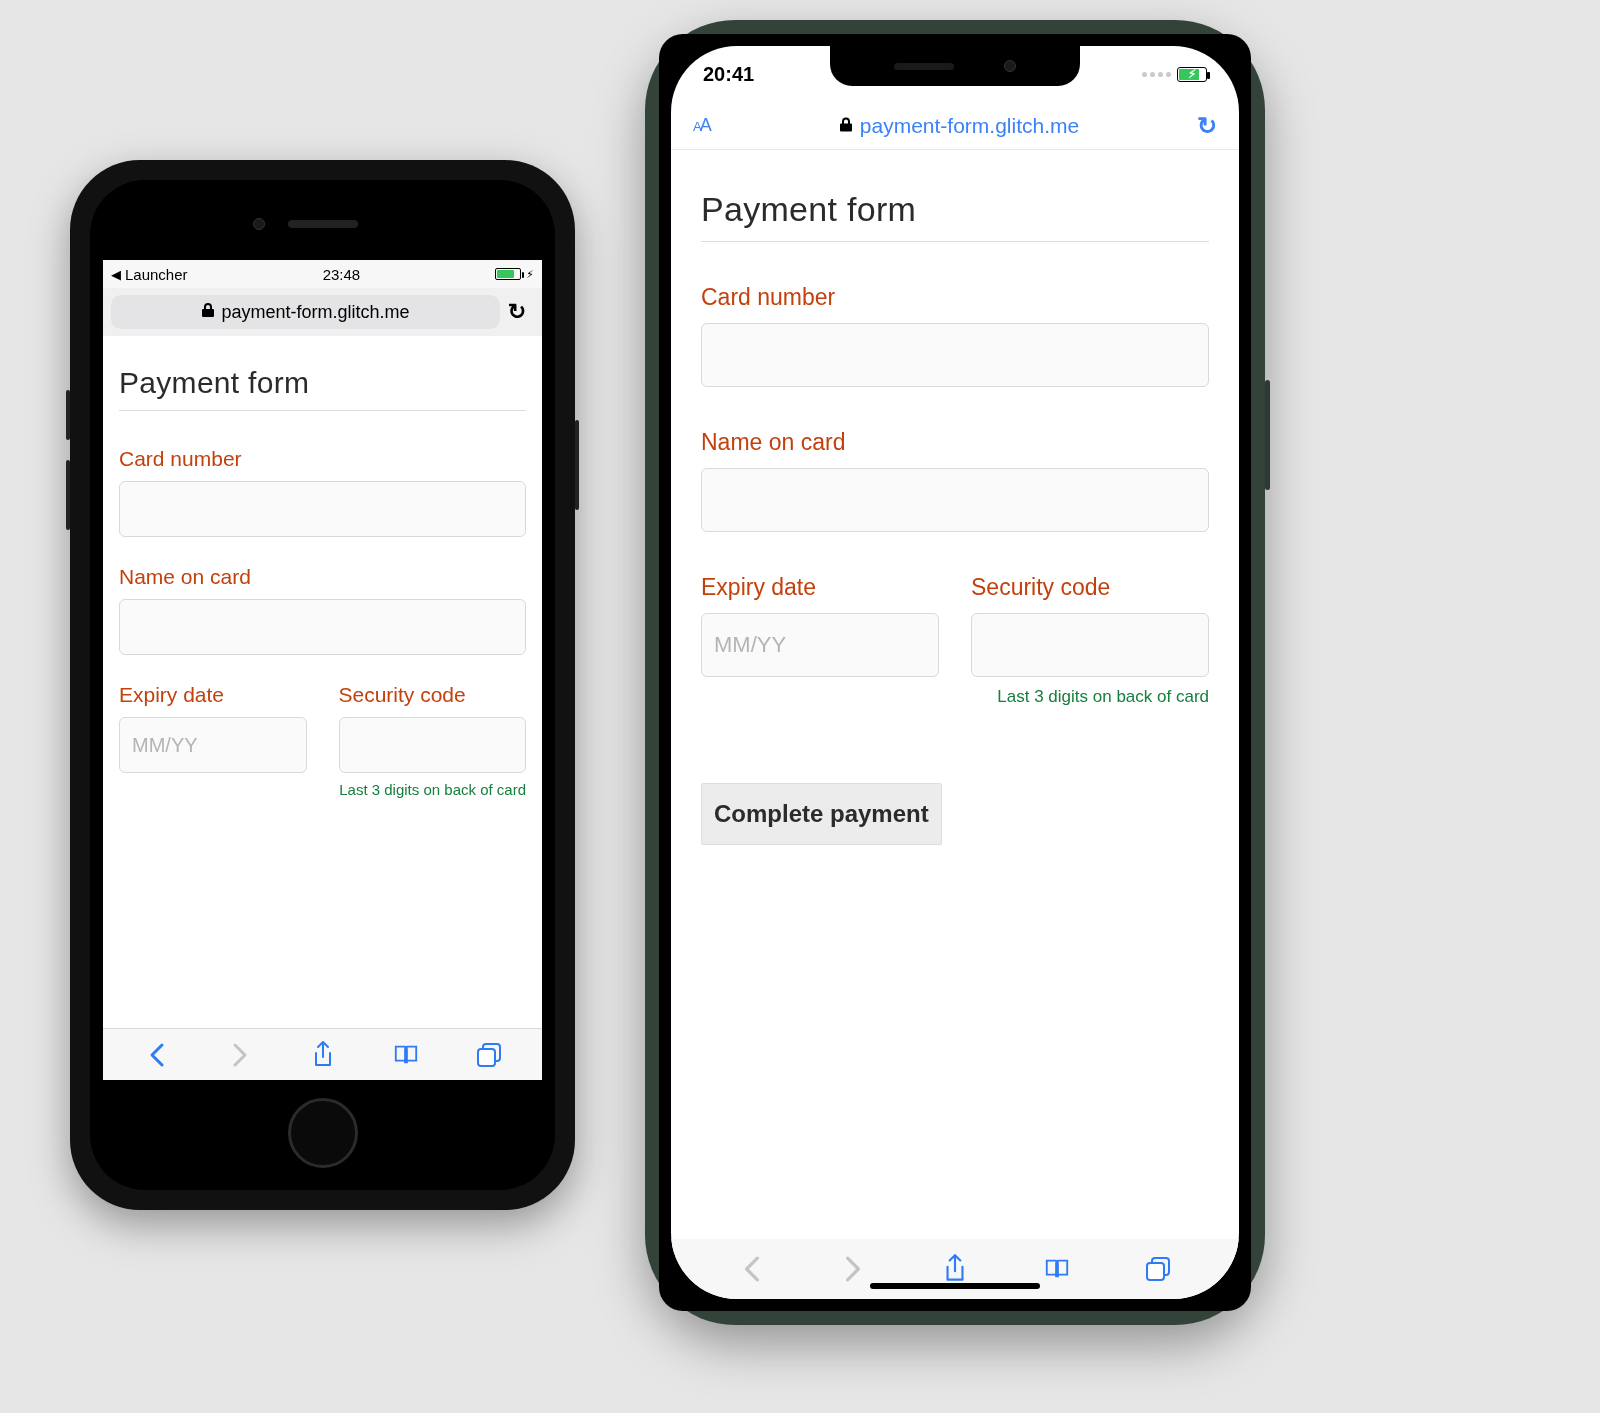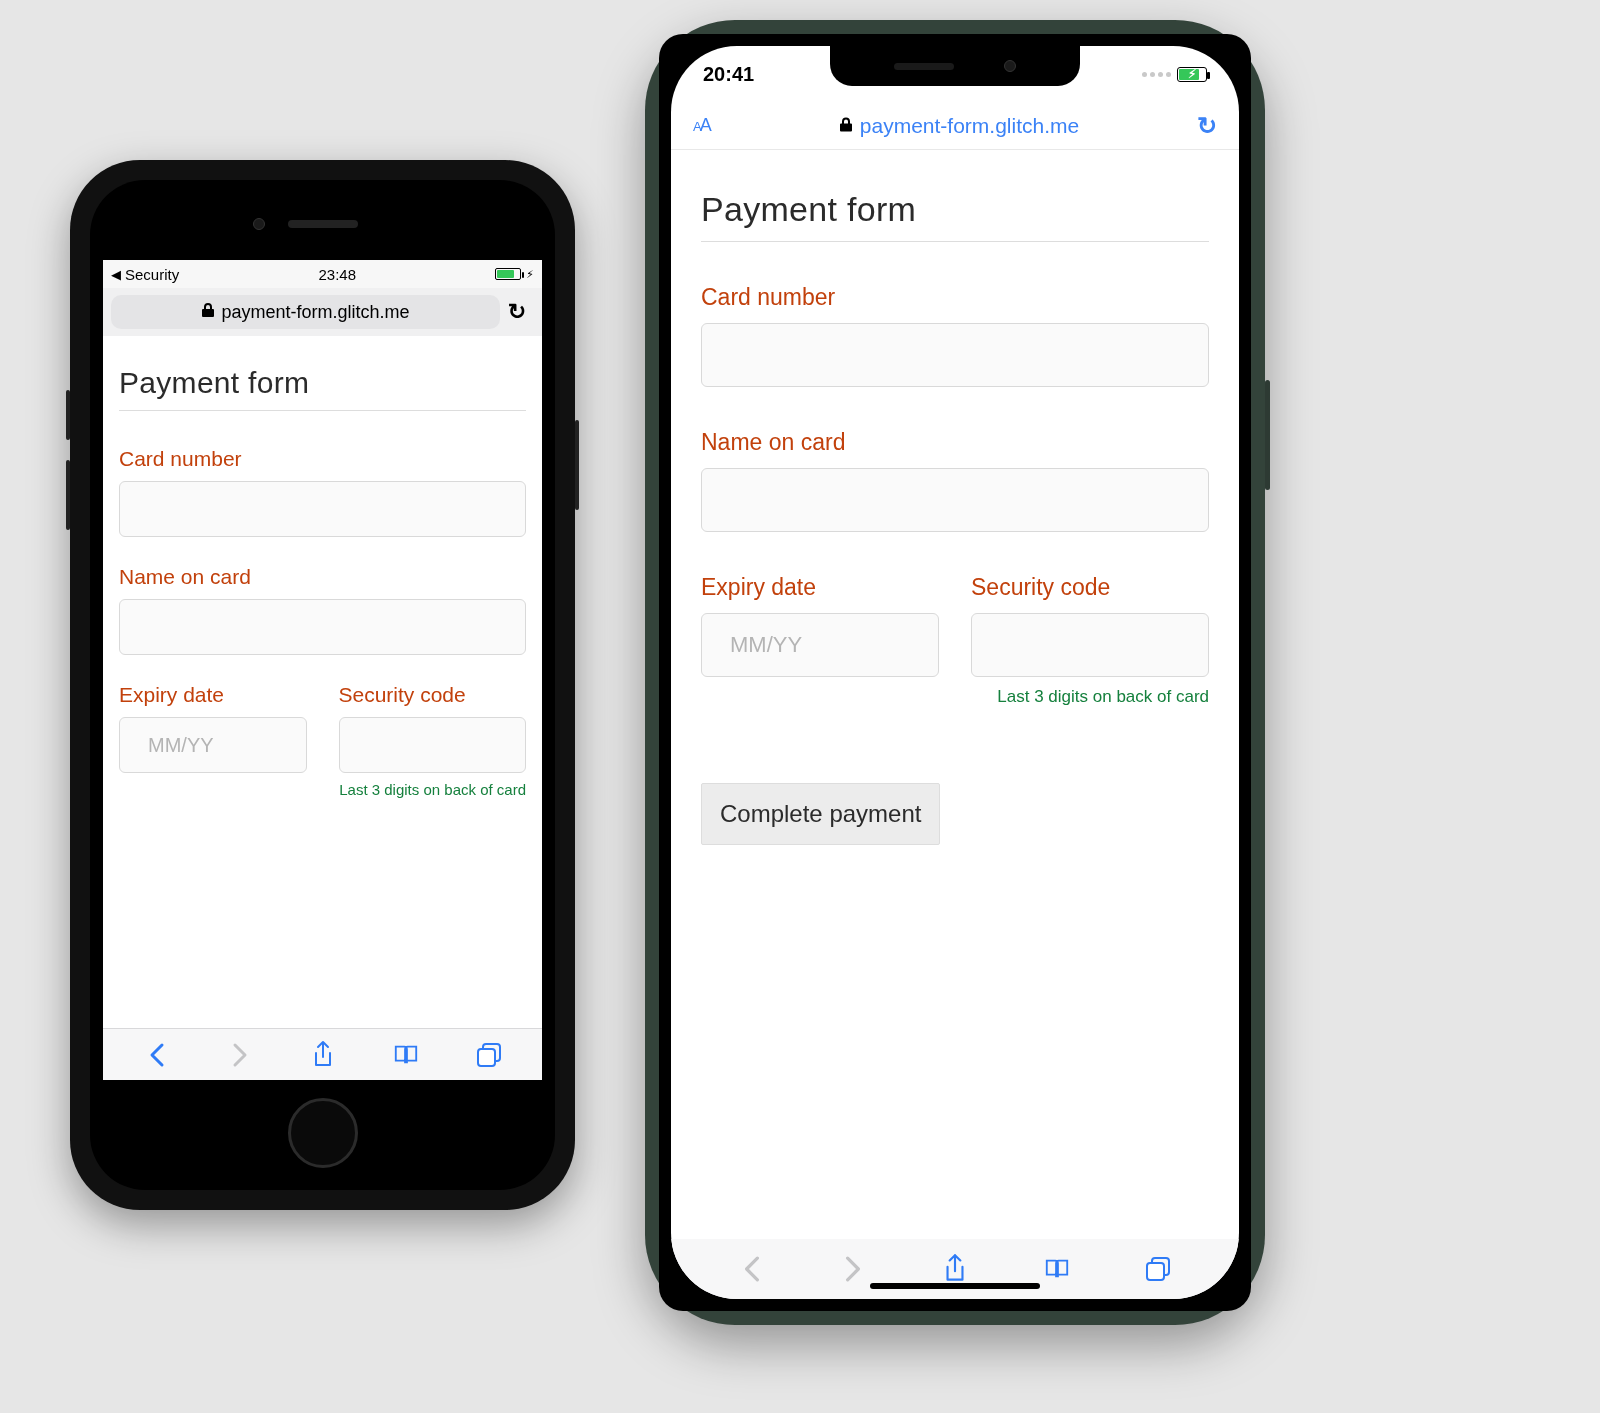--- a/index.html
+++ b/index.html
@@ -71,21 +71,21 @@
     font-size:18px; color:#000;
   }
   .urlbar-old .reload{ width:34px; text-align:center; font-size:22px; font-weight:600;}
 
   .content { padding: 30px 16px 0 16px; color:#2b2b2b; }
   .content h1 { font-size: 30px; font-weight: 400; letter-spacing: .3px; color:#2b2b2b; padding-bottom:10px; border-bottom:1px solid #ddd; margin-bottom:36px;}
   .fld { margin-bottom: 28px; }
   .fld label { display:block; font-size:21px; color:#c2410c; margin-bottom:10px; }
   .fld input {
     width:100%; height:56px; border:1px solid #d9d9d9; border-radius:6px; background:#fafafa;
-    font-size:20px; padding:0 28px; color:#333;
+    font-size:20px; padding:0 12px; color:#333;
   }
   .fld input::placeholder{color:#b4b4b4;}
   .row2 { display:flex; gap:32px; }
   .row2 .col{flex:1;}
   .hint { font-size:15px; color:#15803d; text-align:right; margin-top:8px; }
   .complete-btn{
     margin-top:34px; display:inline-block; background:#ececec; border:1px solid #ddd;
     padding:14px 20px; font-size:22px; color:#2b2b2b; border-radius:2px;
   }
 
@@ -149,21 +149,21 @@
   .urlbar-new .aa .sm{font-size:13px;}
   .urlbar-new .addr{flex:1;display:flex;align-items:center;justify-content:center;gap:7px;}
   .urlbar-new .reload{width:32px;text-align:right;font-size:24px;font-weight:600;}
 
   .phone-right .content{ padding:40px 30px 0 30px; height:calc(100% - 56px - 48px - 60px); overflow:hidden;}
   .phone-right .content h1{font-size:34px;margin-bottom:42px;padding-bottom:12px;}
   .phone-right .fld label{font-size:23px;margin-bottom:12px;}
   .phone-right .fld input{height:64px;font-size:22px;}
   .phone-right .fld{margin-bottom:42px;}
   .phone-right .hint{font-size:17px;margin-top:10px;}
-  .phone-right .complete-btn{font-size:24px;padding:16px 18px;}
+  .phone-right .complete-btn{font-size:24px;padding:16px 12px;font-weight:bold;}
 
   .phone-right .safari-toolbar{height:60px;padding:0 30px 0 30px;border-top:none;}
   .home-indicator{
     position:absolute;bottom:10px;left:50%;transform:translateX(-50%);
     width:170px;height:6px;background:#000;border-radius:3px;z-index:6;
   }
 
   .lock-ico{display:inline-block;}
 </style>
 </head>
@@ -174,21 +174,21 @@
     <div class="side-btn-l2"></div>
     <div class="side-btn-r"></div>
   <div class="bezel">
     <div class="speaker"></div>
       <div class="camera"></div>
     <div class="screen">
 
       <div class="statusbar-old">
         <div class="sb-left">
           <span class="chevron">◀</span>
-          <span>Security</span>
+          <span>Launcher</span>
         </div>
         <div>23:48</div>
         <div class="sb-right">
           <span class="battery">
               <span class="fill"></span>
             </span>
           <span class="bolt">⚡︎</span>
         </div>
       </div>
 

